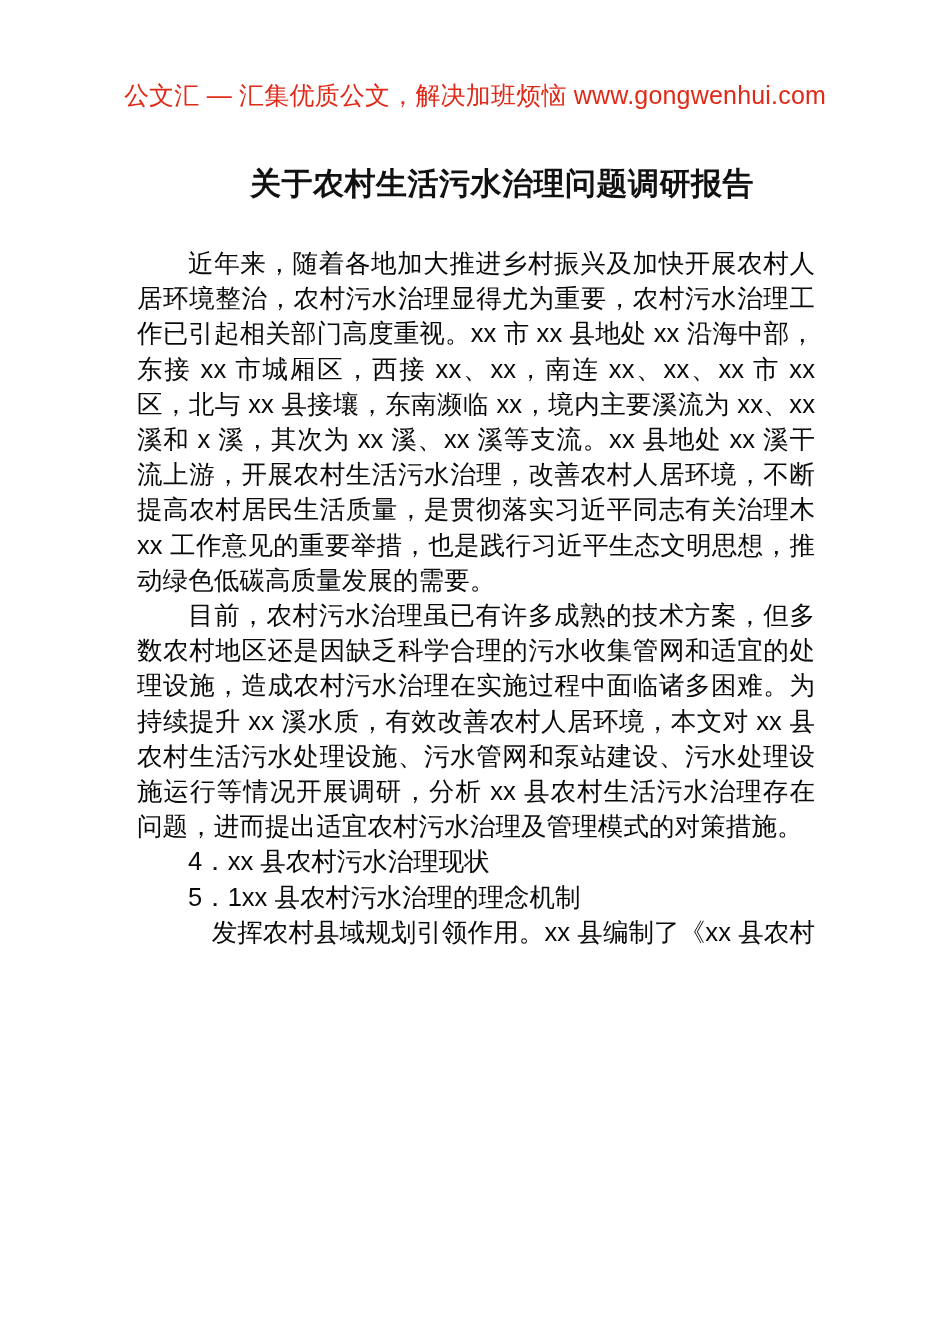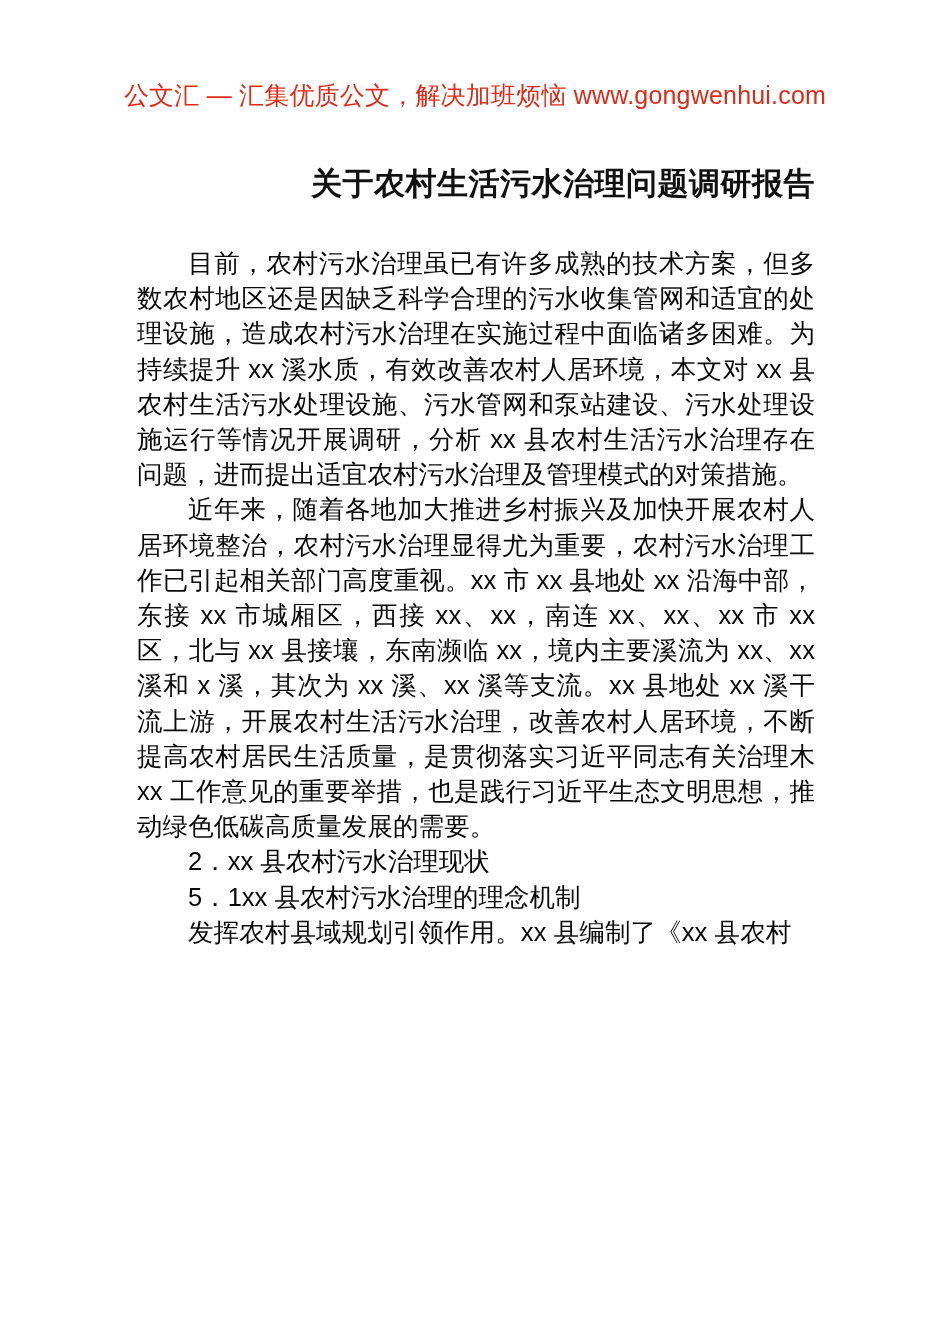--- a/index.html
+++ b/index.html
@@ -51,21 +51,21 @@
     left: 137px;
     top: 160px;
     width: 678px;
   }
 
   .doc-title {
     font-family: "Liberation Sans", "DejaVu Sans", sans-serif;
     font-size: 31px;
     font-weight: 700;
     line-height: 48px;
-    text-align: right;
+    text-align: center;
     padding-left: 52px;
     margin: 0 0 38px 0;
     letter-spacing: 0.5px;
     color: #111111;
   }
 
   .para {
     font-family: "Liberation Sans", "DejaVu Sans", sans-serif;
     font-size: 25.5px;
     line-height: 35.2px;
@@ -88,41 +88,41 @@
     line-height: 35.2px;
     margin: 0;
     text-indent: 2em;
     text-align: left;
     color: #0a0a0a;
     white-space: nowrap;
   }
 
   
   .para.clipped {
-    text-align: left;
+    text-align: right;
   }
 </style>
 </head>
 <body>
 
 <div class="page">
 
   <div class="site-header" style="color: rgb(224, 42, 24);">
     <span class="hdr-cn">公文汇 — 汇集优质公文，解决加班烦恼</span><span>&nbsp;</span><span class="hdr-url">www.gongwenhui.com</span>
   </div>
 
   <div class="doc">
 
     <h1 class="doc-title">关于农村生活污水治理问题调研报告</h1>
 
+    <p class="para">近年来，随着各地加大推进乡村振兴及加快开展农村人居环境整治，农村污水治理显得尤为重要，农村污水治理工作已引起相关部门高度重视。xx 市 xx 县地处 xx 沿海中部，东接 xx 市城厢区，西接 xx、xx，南连 xx、xx、xx 市 xx 区，北与 xx 县接壤，东南濒临 xx，境内主要溪流为 xx、xx 溪和 x 溪，其次为 xx 溪、xx 溪等支流。xx 县地处 xx 溪干流上游，开展农村生活污水治理，改善农村人居环境，不断提高农村居民生活质量，是贯彻落实习近平同志有关治理木 xx 工作意见的重要举措，也是践行习近平生态文明思想，推动绿色低碳高质量发展的需要。</p>
+
     <p class="para">目前，农村污水治理虽已有许多成熟的技术方案，但多数农村地区还是因缺乏科学合理的污水收集管网和适宜的处理设施，造成农村污水治理在实施过程中面临诸多困难。为持续提升 xx 溪水质，有效改善农村人居环境，本文对 xx 县农村生活污水处理设施、污水管网和泵站建设、污水处理设施运行等情况开展调研，分析 xx 县农村生活污水治理存在问题，进而提出适宜农村污水治理及管理模式的对策措施。</p>
 
-    <p class="para">近年来，随着各地加大推进乡村振兴及加快开展农村人居环境整治，农村污水治理显得尤为重要，农村污水治理工作已引起相关部门高度重视。xx 市 xx 县地处 xx 沿海中部，东接 xx 市城厢区，西接 xx、xx，南连 xx、xx、xx 市 xx 区，北与 xx 县接壤，东南濒临 xx，境内主要溪流为 xx、xx 溪和 x 溪，其次为 xx 溪、xx 溪等支流。xx 县地处 xx 溪干流上游，开展农村生活污水治理，改善农村人居环境，不断提高农村居民生活质量，是贯彻落实习近平同志有关治理木 xx 工作意见的重要举措，也是践行习近平生态文明思想，推动绿色低碳高质量发展的需要。</p>
-
-    <p class="heading">2．xx 县农村污水治理现状</p>
+    <p class="heading">4．xx 县农村污水治理现状</p>
 
     <p class="heading">5．1xx 县农村污水治理的理念机制</p>
 
 
     <p class="para clipped">发挥农村县域规划引领作用。xx 县编制了《xx 县农村</p>
 
   </div>
 
 </div>
 

